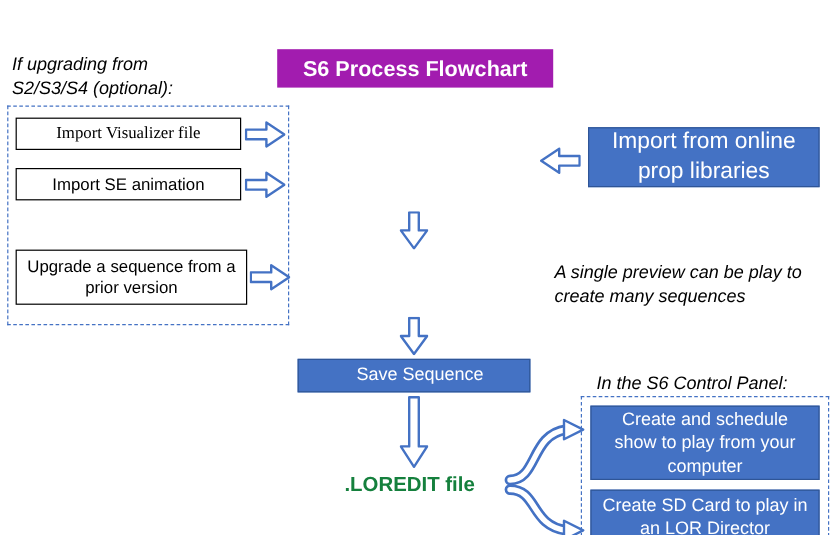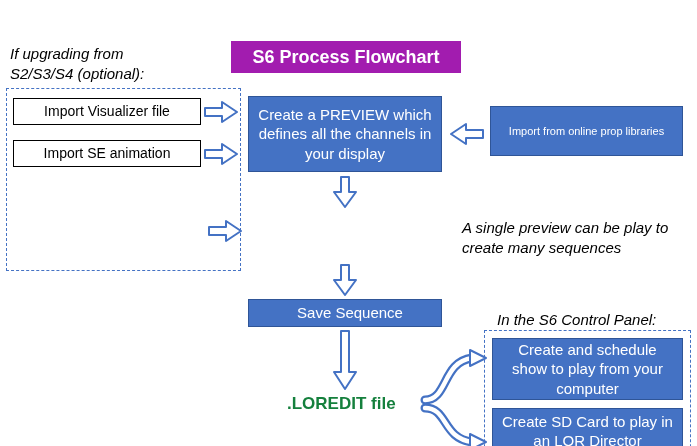--- a/index.html
+++ b/index.html
@@ -30,49 +30,49 @@
 <body>
 
 <div class="canvas">
 
   <div class="abs title-bar" style="left:231px; top:5px; width:230px; height:32px;">S6 Process Flowchart</div>
 
   <div class="abs italic-note" style="left:10px; top:8px; width:165px;">If upgrading from S2/S3/S4 (optional):</div>
 
   <div class="abs dashed-box" style="left:6px; top:52px; width:235px; height:183px;"></div>
 
-  <div class="abs white-box" style="left:13px; top:62px; width:188px; height:27px;">Import Visualizer file</div>
+  <div class="abs white-box" style="left:13px; top:62px; width:188px; height:27px;font-family:Liberation Serif, serif;">Import Visualizer file</div>
   <div class="abs arrow" style="left:204px; top:64px;">
     <svg width="34" height="24" viewBox="0 0 34 24">
         <polygon class="hollow" points="1,8 18,8 18,2 33,12 18,22 18,16 1,16"></polygon>
       </svg>
   </div>
 
   <div class="abs white-box" style="left:13px; top:104px; width:188px; height:27px;">Import SE animation</div>
   <div class="abs arrow" style="left:204px; top:106px;">
     <svg width="34" height="24" viewBox="0 0 34 24">
         <polygon class="hollow" points="1,8 18,8 18,2 33,12 18,22 18,16 1,16"></polygon>
       </svg>
   </div>
 
+  <div class="abs white-box" style="left:13px; top:172px; width:193px; height:46px;">Upgrade a sequence from a prior version</div>
   <div class="abs arrow" style="left:208px; top:183px;">
     <svg width="34" height="24" viewBox="0 0 34 24">
         <polygon class="hollow" points="1,8 18,8 18,2 33,12 18,22 18,16 1,16"></polygon>
       </svg>
   </div>
 
-  <div class="abs blue-box" style="left:248px; top:60px; width:194px; height:76px; font-size:15px;">Create a PREVIEW which defines all the channels in your display</div>
 
   <div class="abs arrow" style="left:450px; top:86px;">
     <svg width="34" height="24" viewBox="0 0 34 24">
         <polygon class="hollow" points="33,8 16,8 16,2 1,12 16,22 16,16 33,16"></polygon>
       </svg>
   </div>
 
-  <div class="abs blue-box" style="left:490px; top:70px; width:193px; height:50px; font-size:11px;">Import from online prop libraries</div>
+  <div class="abs blue-box" style="left:490px; top:70px; width:193px; height:50px; font-size:19px;">Import from online prop libraries</div>
 
   <div class="abs arrow" style="left:333px; top:140px;">
     <svg width="24" height="32" viewBox="0 0 24 32">
         <polygon class="hollow" points="8,1 16,1 16,16 23,16 12,31 1,16 8,16"></polygon>
       </svg>
   </div>
 
 
   <div class="abs italic-note" style="left:462px; top:182px; width:228px;">A single preview can be play to create many sequences</div>
 

